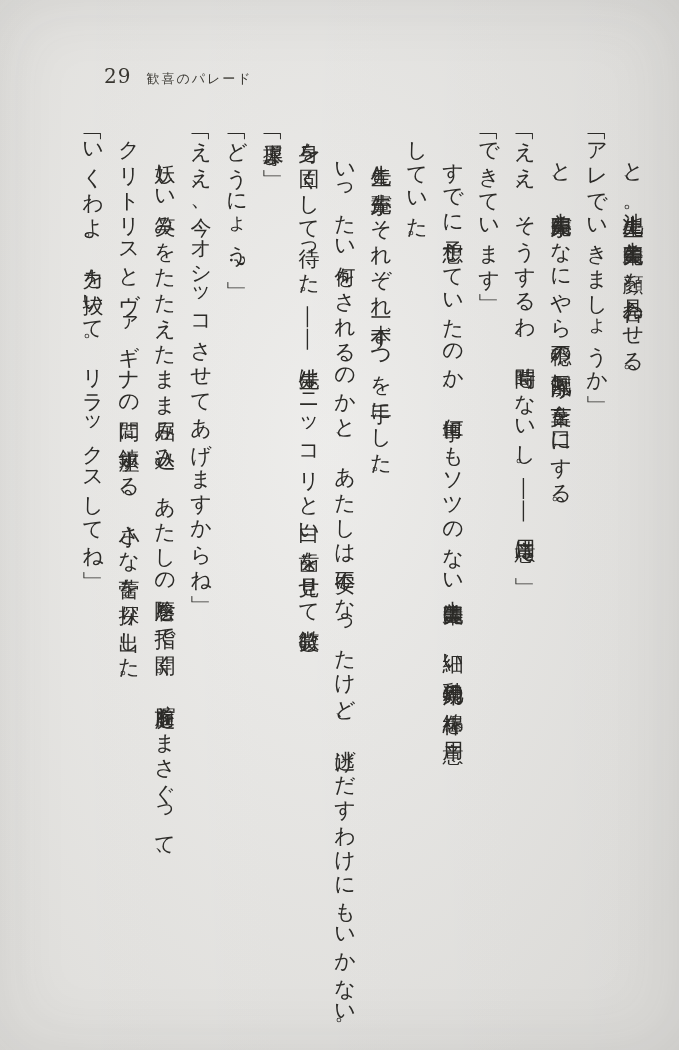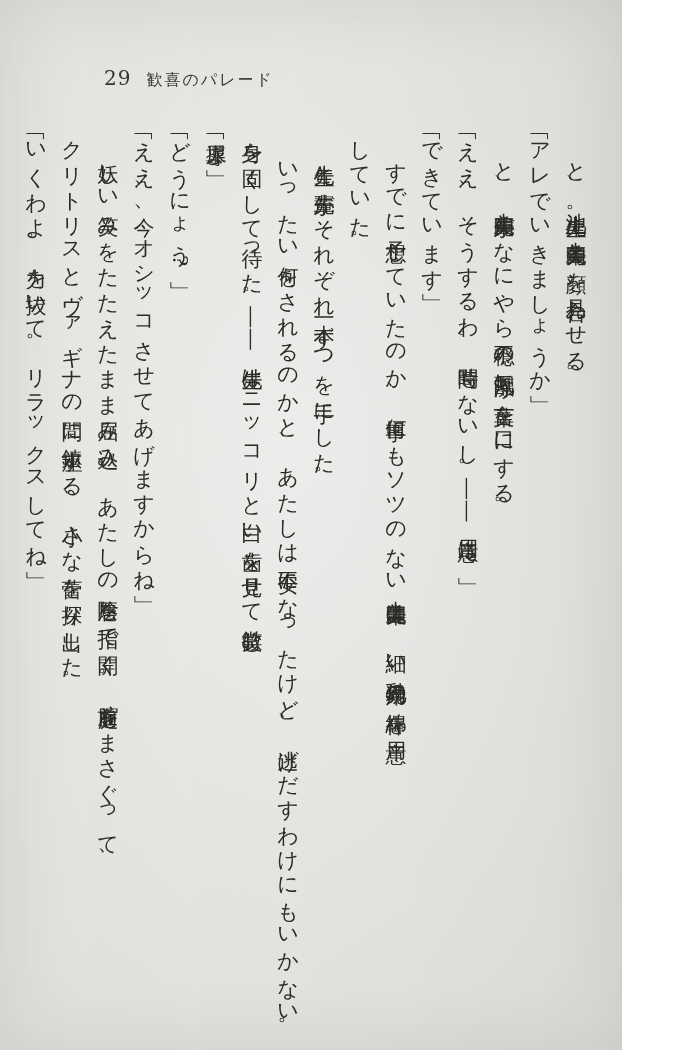--- a/index.html
+++ b/index.html
@@ -4,21 +4,21 @@
 <style>
   html, body {
     margin: 0;
     padding: 0;
     width: 697px;
     height: 1050px;
     overflow: hidden;
   }
   .page {
     position: relative;
-    width: 622px;
+    width: 679px;
     height: 1050px;
     background-color: #eae9e6;
     background-image:
       linear-gradient(to right, rgba(0,0,0,0.012), rgba(0,0,0,0.035) 96%),
       radial-gradient(ellipse at 48% 42%, rgba(255,255,255,0.40), rgba(0,0,0,0.030) 88%);
     font-family: "DejaVu Serif", "Liberation Serif", serif;
     color: #2f2e2c;
   }
   
   .page::after {
@@ -36,21 +36,21 @@
     align-items: baseline;
     gap: 15px;
     white-space: nowrap;
   }
   .running-head .folio {
     font-size: 20px;
     letter-spacing: 1px;
     color: #37352f;
   }
   .running-head .chapter {
-    font-size: 16px;
+    font-size: 13px;
     letter-spacing: 2px;
     color: #3a3832;
     margin-top: 8px;
   }
   .text-block {
     position: absolute;
     top: 126px;
     right: 28px;
     height: 890px;
     writing-mode: vertical-rl;

